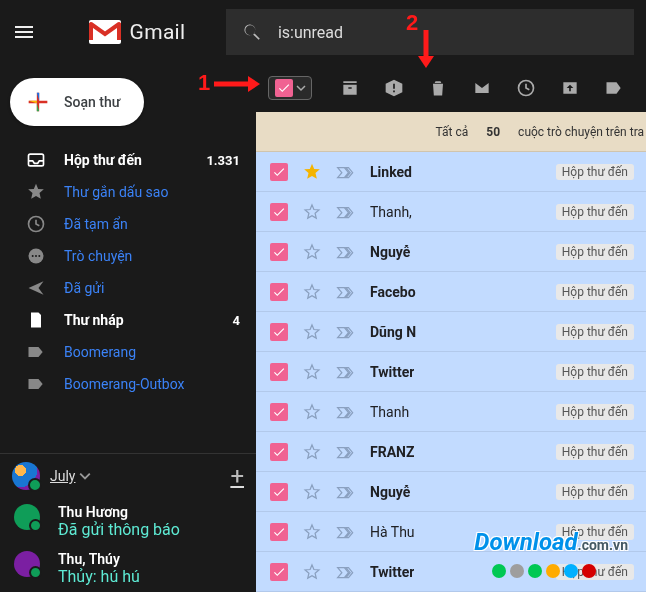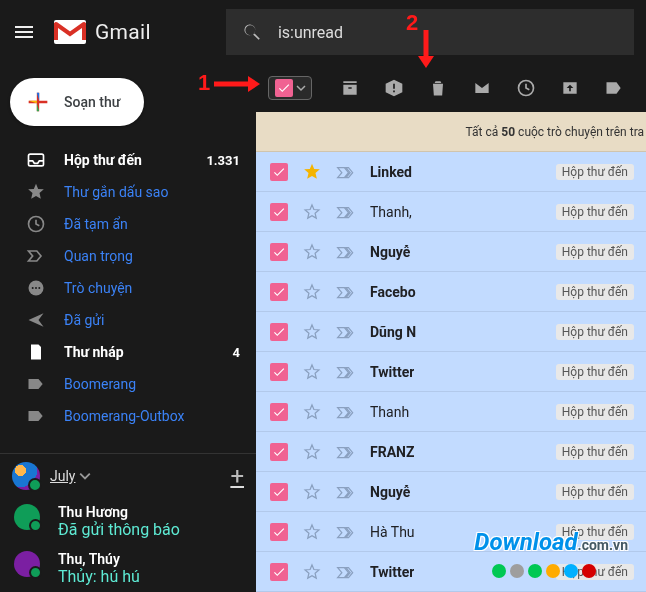--- a/index.html
+++ b/index.html
@@ -1,19 +1,19 @@
 <!DOCTYPE html>
 <html><head>
 <meta charset="utf-8">
 <style>
 * { margin: 0; padding: 0; box-sizing: border-box; font-family: "Google Sans", Roboto, Arial, sans-serif; }
 body { width: 646px; height: 592px; overflow: hidden; background: #111; position: relative; }
 .header { height: 64px; background: #1a1a1a; display: flex; align-items: center; padding: 0 12px; }
 .menu-icon { width: 24px; height: 24px; margin-right: 18px; cursor: pointer; }
-.logo-wrap { display: flex; align-items: center; gap: 9px; width: 166px; }
+.logo-wrap { display: flex; align-items: center; gap: 9px; width: 166px; justify-content: center; }
 .gmail-logo-svg { width: 32px; height: 24px; }
 .gmail-text { color: #eee; font-size: 21px; font-weight: 400; letter-spacing: .3px; }
 .search { flex: 1; display: flex; align-items: center; background: #2d2d2d; border-radius: 0; height: 46px; padding: 0 16px; margin-left: 6px; }
 .search svg { width: 22px; height: 22px; }
 .search-text { color: #ddd; font-size: 16px; margin-left: 16px; background: transparent; border: none; outline: none; width: 100%; }
 
 .main { display: flex; height: calc(100% - 64px); }
 .sidebar { width: 256px; background: #1a1a1a; display: flex; flex-direction: column; }
 .compose { margin: 14px 0 14px 10px; background: #fff; color: #3c4043; border: none; border-radius: 24px; padding: 0 24px 0 14px; height: 48px; display: inline-flex; align-items: center; gap: 12px; font-size: 14px; font-weight: 500; box-shadow: 0 1px 3px rgba(0,0,0,.4); cursor: pointer; width: fit-content; }
 .plus { width: 28px; height: 28px; }
@@ -124,28 +124,20 @@
             <svg viewBox="0 0 24 24" width="20" height="20">
               <circle cx="12" cy="12" r="9" fill="none" stroke="#888" stroke-width="2"></circle>
               <path d="M12 7v5l4 2" fill="none" stroke="#888" stroke-width="2"></path>
             </svg>
           </span>
           <span>Đã tạm ẩn</span>
         </li>
         <li>
           <span class="icn">
             <svg viewBox="0 0 24 24" width="20" height="20">
-              <path d="M3 6h10l5 6-5 6H3l5-6z" fill="none" stroke="#888" stroke-width="2"></path>
-            </svg>
-          </span>
-          <span>Quan trọng</span>
-        </li>
-        <li>
-          <span class="icn">
-            <svg viewBox="0 0 24 24" width="20" height="20">
               <circle cx="12" cy="12" r="9" fill="#888"></circle>
               <circle cx="8" cy="12" r="1.2" fill="#1a1a1a"></circle>
               <circle cx="12" cy="12" r="1.2" fill="#1a1a1a"></circle>
               <circle cx="16" cy="12" r="1.2" fill="#1a1a1a"></circle>
             </svg>
           </span>
           <span>Trò chuyện</span>
         </li>
         <li>
           <span class="icn">
@@ -256,21 +248,21 @@
         </svg>
       <span class="anno n" style="top:-54px;left:150px">2</span>
       <svg class="anno" style="top:-36px;left:158px" width="24" height="40">
           <line x1="12" y1="2" x2="12" y2="28" stroke="#ff1a1a" stroke-width="5"></line>
           <path d="M4 28 L12 40 L20 28 z" fill="#ff1a1a"></path>
         </svg>
     </div>
 
     <div class="banner">
       <span>Tất cả </span>
-      <b style="margin:0 3px">50</b>
+      <b style="margin:0 18px">50</b>
       <span> cuộc trò chuyện trên tra</span>
     </div>
 
     <div class="mail-list" id="mail-list">
         <div class="row bold">
           <span class="cb">
             <svg viewBox="0 0 24 24" fill="#fff">
               <path d="M9 16.17 4.83 12l-1.42 1.41L9 19 21 7l-1.41-1.41z"></path>
             </svg>
           </span>

